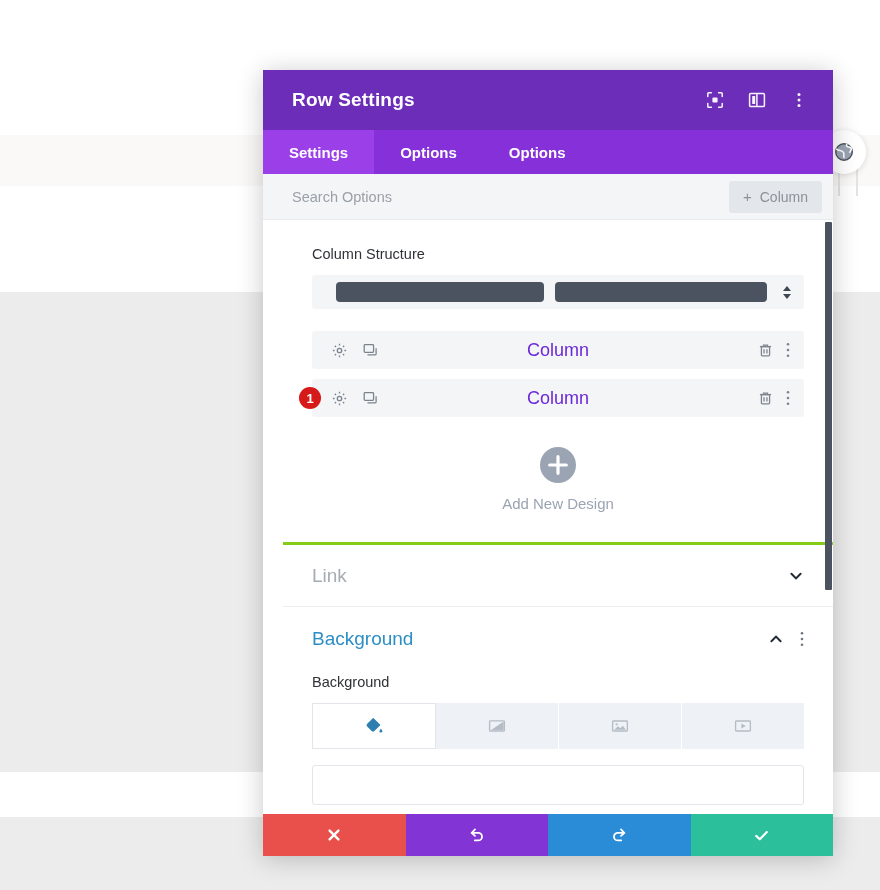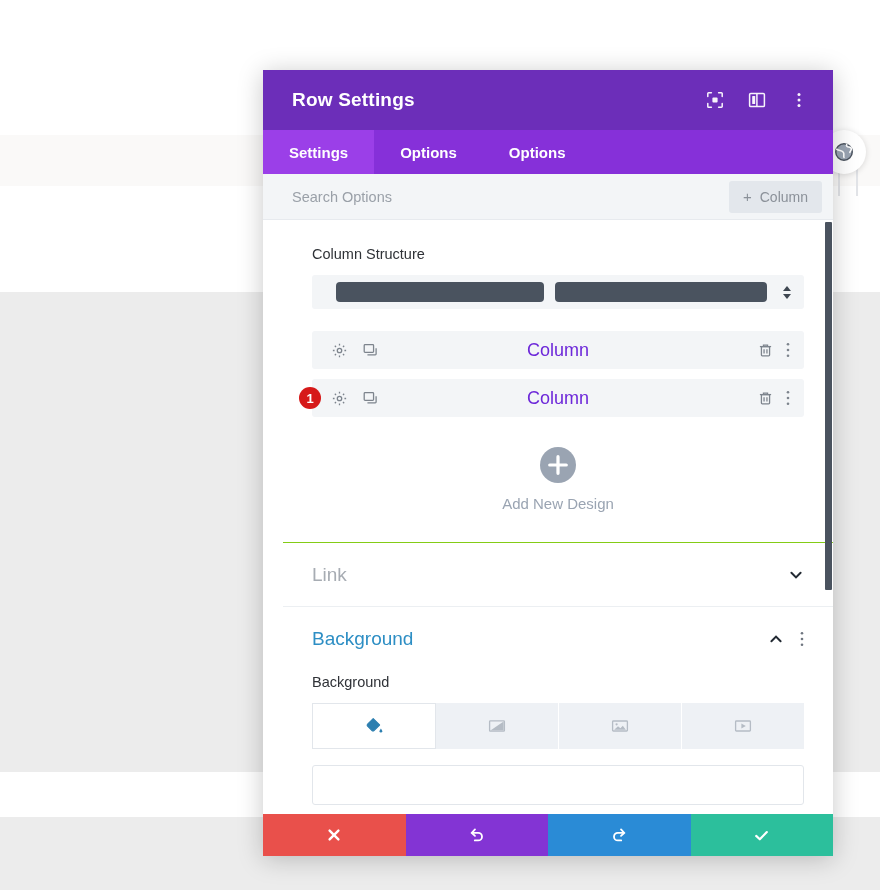--- a/index.html
+++ b/index.html
@@ -148,21 +148,21 @@
     width: 36px; height: 36px; border-radius: 50%;
     background: #9aa4b2; margin: 0 auto 12px auto;
     display: flex; align-items: center; justify-content: center;
     cursor: pointer;
   }
   .add-circle svg { display: block; }
   .add-label { font-size: 15px; color: #9aa4b2; }
 
   
   .toggle-row {
-    height: 64px; border-top: 1px solid #84cc16;
+    height: 64px; border-top: 3px solid #84cc16;
     display: flex; align-items: center; padding: 0 29px;
     cursor: pointer;
   }
   .toggle-title { font-size: 19px; flex: 1; }
   .toggle-title.muted { color: #a7acb3; }
   .toggle-title.open { color: #2d8ec4; }
   .toggle-ctrls { display: flex; align-items: center; gap: 16px; }
   .chev { width: 16px; height: 16px; display: block; }
   .kebab-dark { width: 4px; height: 16px; display: block; }
 

